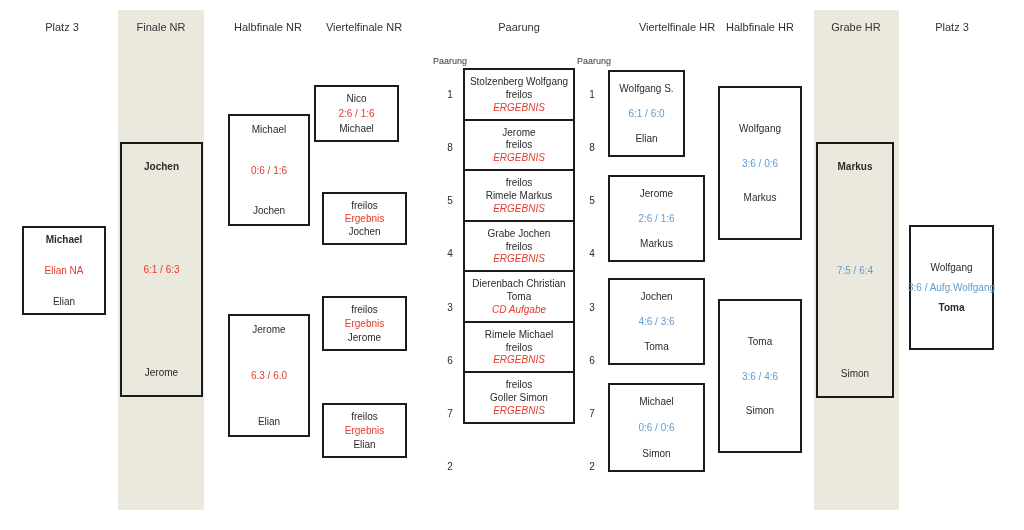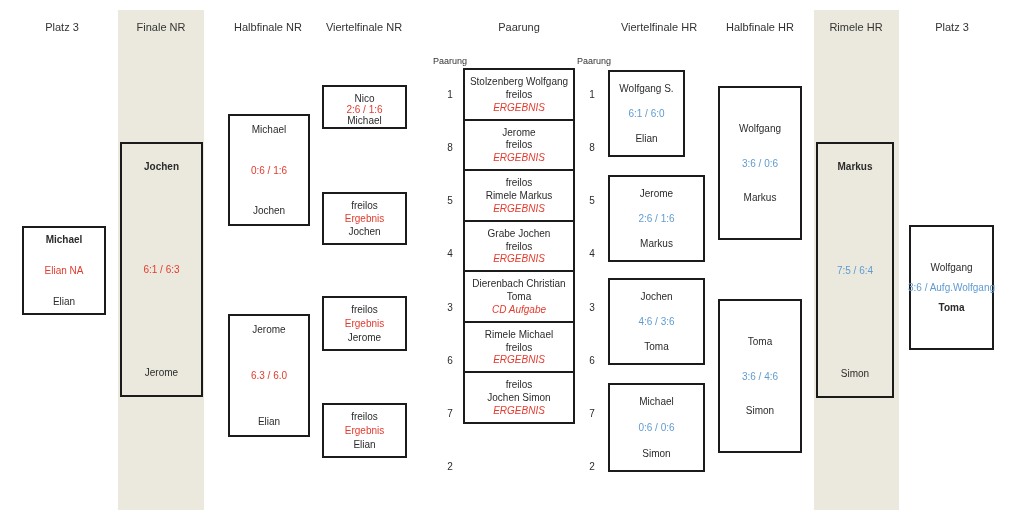--- a/index.html
+++ b/index.html
@@ -58,23 +58,23 @@
 <div id="canvas">
 
   <div class="band" id="band-nr"></div>
   <div class="band" id="band-hr"></div>
 
   <div class="col-header" style="left:62px">Platz 3</div>
   <div class="col-header" style="left:161px">Finale NR</div>
   <div class="col-header" style="left:268px">Halbfinale NR</div>
   <div class="col-header" style="left:364px">Viertelfinale NR</div>
   <div class="col-header" style="left:519px">Paarung</div>
-  <div class="col-header" style="left:659px">Viertelfinale HR</div>
+  <div class="col-header" style="left:677px">Viertelfinale HR</div>
   <div class="col-header" style="left:760px">Halbfinale HR</div>
-  <div class="col-header" style="left:856px">Rimele HR</div>
+  <div class="col-header" style="left:856px">Grabe HR</div>
   <div class="col-header" style="left:952px">Platz 3</div>
 
   <div class="box pad-s" style="left:22px;top:226px;width:84px;height:89px">
     <div class="line bold">Michael</div>
     <div class="line red">Elian NA</div>
     <div class="line">Elian</div>
   </div>
 
   <div class="box onband pad-f" style="left:120px;top:142px;width:83px;height:255px">
     <div class="line bold">Jochen</div>
@@ -86,21 +86,21 @@
     <div class="line">Michael</div>
     <div class="line red">0:6 / 1:6</div>
     <div class="line">Jochen</div>
   </div>
   <div class="box pad-hf" style="left:228px;top:314px;width:82px;height:123px">
     <div class="line">Jerome</div>
     <div class="line red">6.3 / 6.0</div>
     <div class="line">Elian</div>
   </div>
 
-  <div class="box pad-s" style="left:322px;top:85px;width:85px;height:44px">
+  <div class="box pad-s" style="left:314px;top:85px;width:85px;height:57px">
     <div class="line">Nico</div>
     <div class="line red">2:6 / 1:6</div>
     <div class="line">Michael</div>
   </div>
   <div class="box pad-s" style="left:322px;top:192px;width:85px;height:53px">
     <div class="line">freilos</div>
     <div class="line red">Ergebnis</div>
     <div class="line">Jochen</div>
   </div>
   <div class="box pad-s" style="left:322px;top:296px;width:85px;height:55px">
@@ -154,21 +154,21 @@
       <div class="line">Toma</div>
       <div class="line red ital">CD Aufgabe</div>
     </div>
     <div class="p-row">
       <div class="line">Rimele Michael</div>
       <div class="line">freilos</div>
       <div class="line red ital">ERGEBNIS</div>
     </div>
     <div class="p-row">
       <div class="line">freilos</div>
-      <div class="line">Jochen Simon</div>
+      <div class="line">Goller Simon</div>
       <div class="line red ital">ERGEBNIS</div>
     </div>
   </div>
 
   <div class="num-col" style="left:582px">
     <div class="num">1</div>
     <div class="num">8</div>
     <div class="num">5</div>
     <div class="num">4</div>
     <div class="num">3</div>

